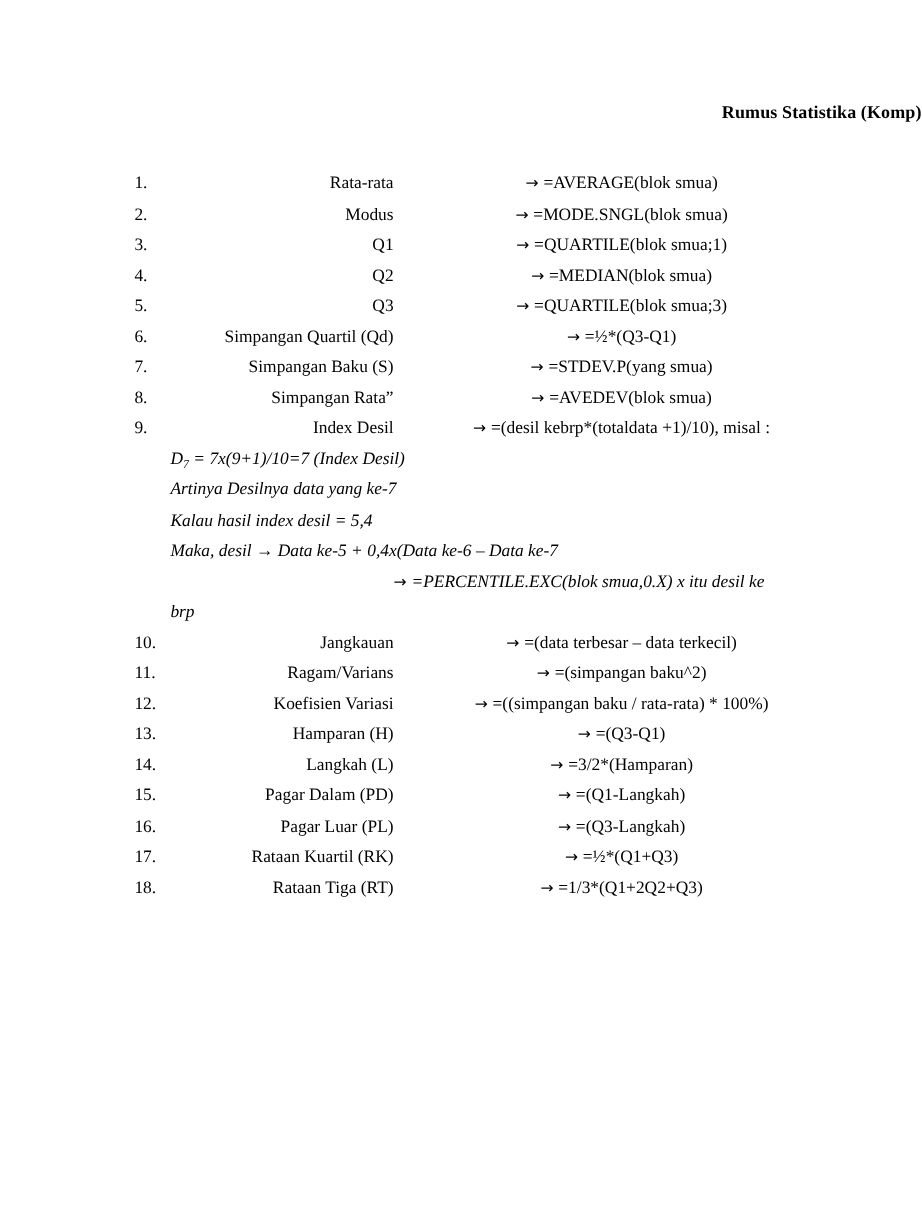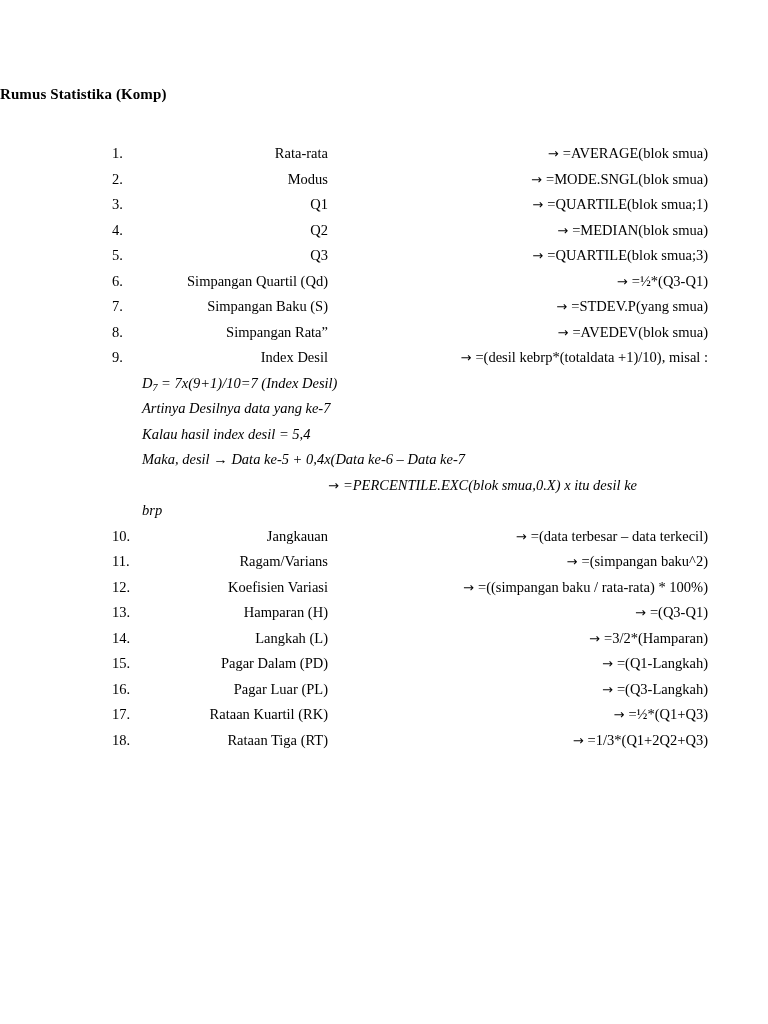--- a/index.html
+++ b/index.html
@@ -15,21 +15,21 @@
   }
   .page {
     position: relative;
     width: 768px;
     height: 1024px;
     box-sizing: border-box;
     padding: 0;
     overflow: hidden;
   }
   .doc-title {
-    text-align: left;
+    text-align: right;
     font-weight: bold;
     font-size: 15px;
     margin: 0;
     padding-top: 86px;
     letter-spacing: 0.1px;
   }
   .content {
     margin-top: 38px;
     padding-left: 112px;
     padding-right: 60px;
@@ -47,21 +47,21 @@
     flex: 0 0 30px;
     text-align: left;
   }
   .label {
     width: 186px;
     flex: 0 0 186px;
     text-align: right;
   }
   .formula {
     flex: 1 1 auto;
-    text-align: right;
+    text-align: center;
     white-space: nowrap;
   }
   .arrow {
     font-family: "DejaVu Sans", sans-serif;
     font-size: 13px;
     padding-right: 4px;
   }
   .cont-line {
     display: flex;
     font-size: 14.5px;

